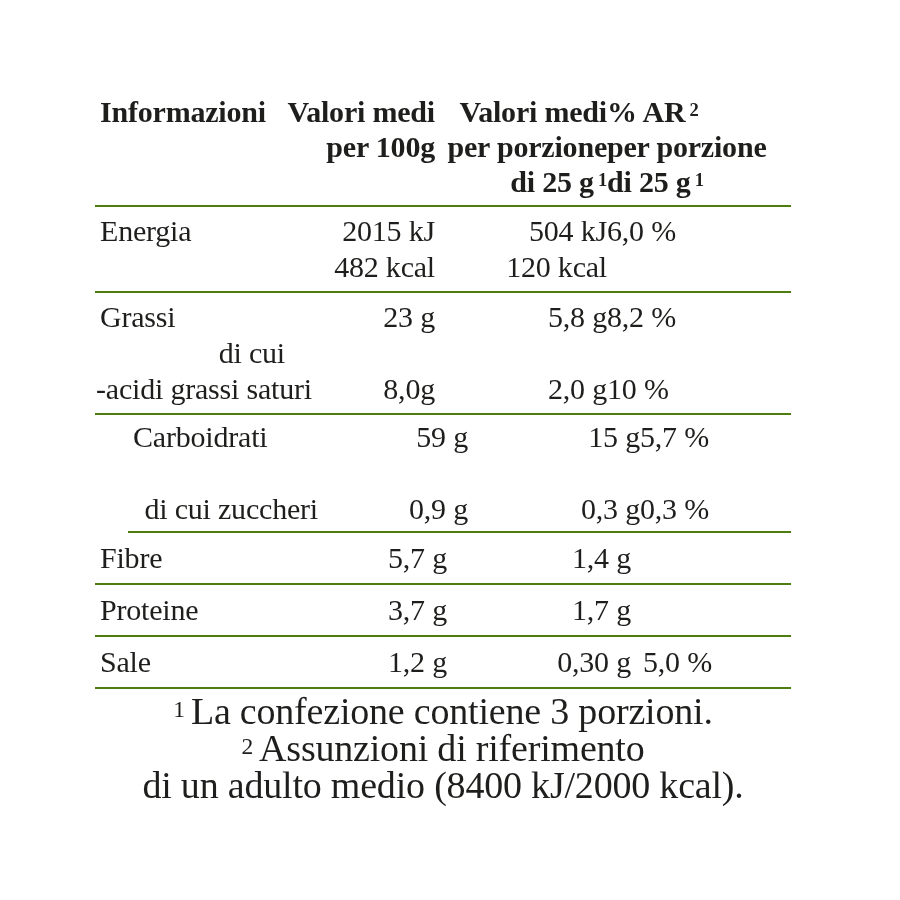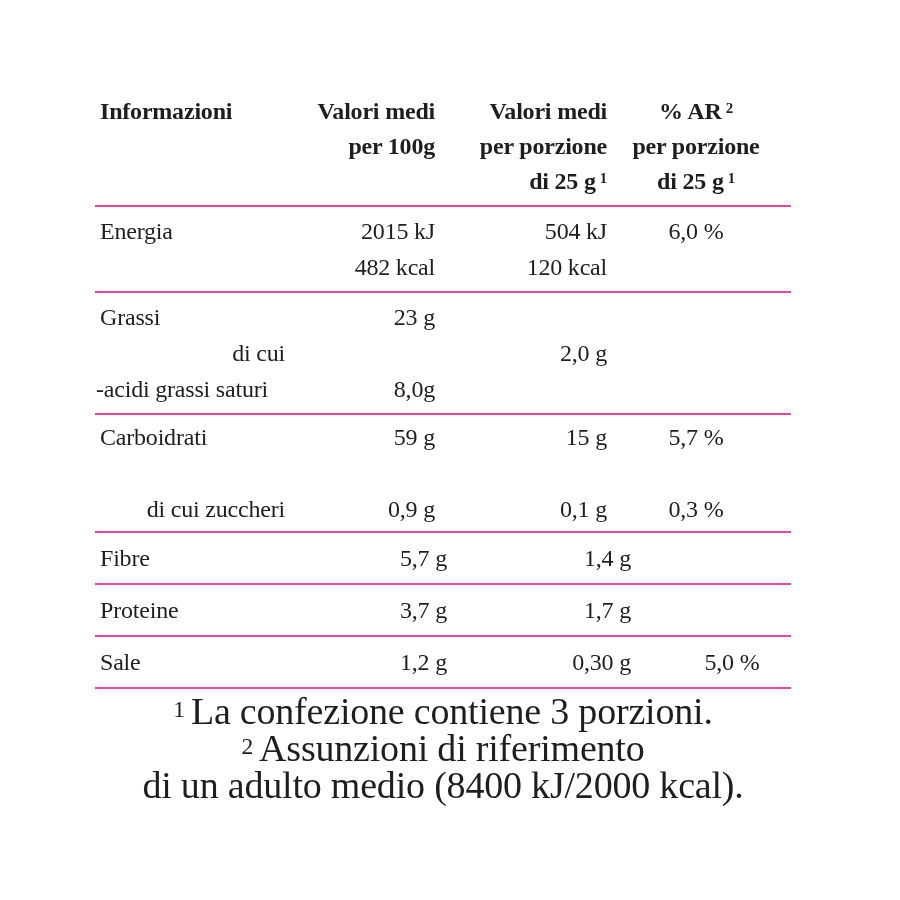--- a/index.html
+++ b/index.html
@@ -13,31 +13,31 @@
   }
   .sheet {
     position: absolute;
     left: 95px; top: 94px;
     width: 696px;
     letter-spacing: -0.2px;
   }
   .row {
     display: grid;
     grid-template-columns: 190px 150px 172px 184px;
-    border-bottom: 2px solid #ec4899;
-    font-size: 24px;
+    border-bottom: 2px solid #4d7c0f;
+    font-size: 30px;
   }
   .row .ln { line-height: 36px; min-height: 36px; white-space: nowrap; }
   .header-row { font-weight: bold; padding: 0 0 6px 0; }
   .header-row .ln { line-height: 35px; min-height: 35px; }
   .r-pad    { padding: 6px 0; }
-  .r-pad-sm { padding: 4px 0; }
+  .r-pad-sm { padding: 4px 0; margin-left: 33px; }
   .r-single { padding: 7px 0; gap: 12px; }
   .cell.num { text-align: right; }
-  .cell.ar  { text-align: center; padding-right: 6px; font-family: Liberation Serif, serif; }
+  .cell.ar  { text-align: left; padding-right: 6px; font-family: Liberation Serif, serif; }
   .cell.label .ln { padding-left: 5px; }
   .cell.label .ln.indent { padding-left: 16px; text-align: right; }
   .cell.label .ln.hang { padding-left: 1px; }
   sup {
     font-size: 0.62em;
     line-height: 0;
     vertical-align: 6px;
   }
   .header-row sup { margin-left: 4px; font-weight: bold; }
   .footnotes {
@@ -98,40 +98,46 @@
       <div class="ln">Grassi</div>
       <div class="ln indent">di cui</div>
       <div class="ln hang">-acidi grassi saturi</div>
     </div>
     <div class="cell num">
       <div class="ln">23 g</div>
       <div class="ln"></div>
       <div class="ln">8,0g</div>
     </div>
     <div class="cell num">
+      <div class="ln">5,8 g</div>
       <div class="ln"></div>
       <div class="ln">2,0 g</div>
+    </div>
+    <div class="cell num ar">
+      <div class="ln">8,2 %</div>
+      <div class="ln"></div>
+      <div class="ln">10 %</div>
     </div>
   </div>
 
   <div class="row r-pad-sm">
     <div class="cell label">
       <div class="ln">Carboidrati</div>
       <div class="ln"></div>
       <div class="ln indent">di cui zuccheri</div>
     </div>
     <div class="cell num">
       <div class="ln">59 g</div>
       <div class="ln"></div>
       <div class="ln">0,9 g</div>
     </div>
     <div class="cell num">
       <div class="ln">15 g</div>
       <div class="ln"></div>
-      <div class="ln">0,1 g</div>
+      <div class="ln">0,3 g</div>
     </div>
     <div class="cell num ar">
       <div class="ln">5,7 %</div>
       <div class="ln"></div>
       <div class="ln">0,3 %</div>
     </div>
   </div>
 
   <div class="row r-single">
     <div class="cell label">

